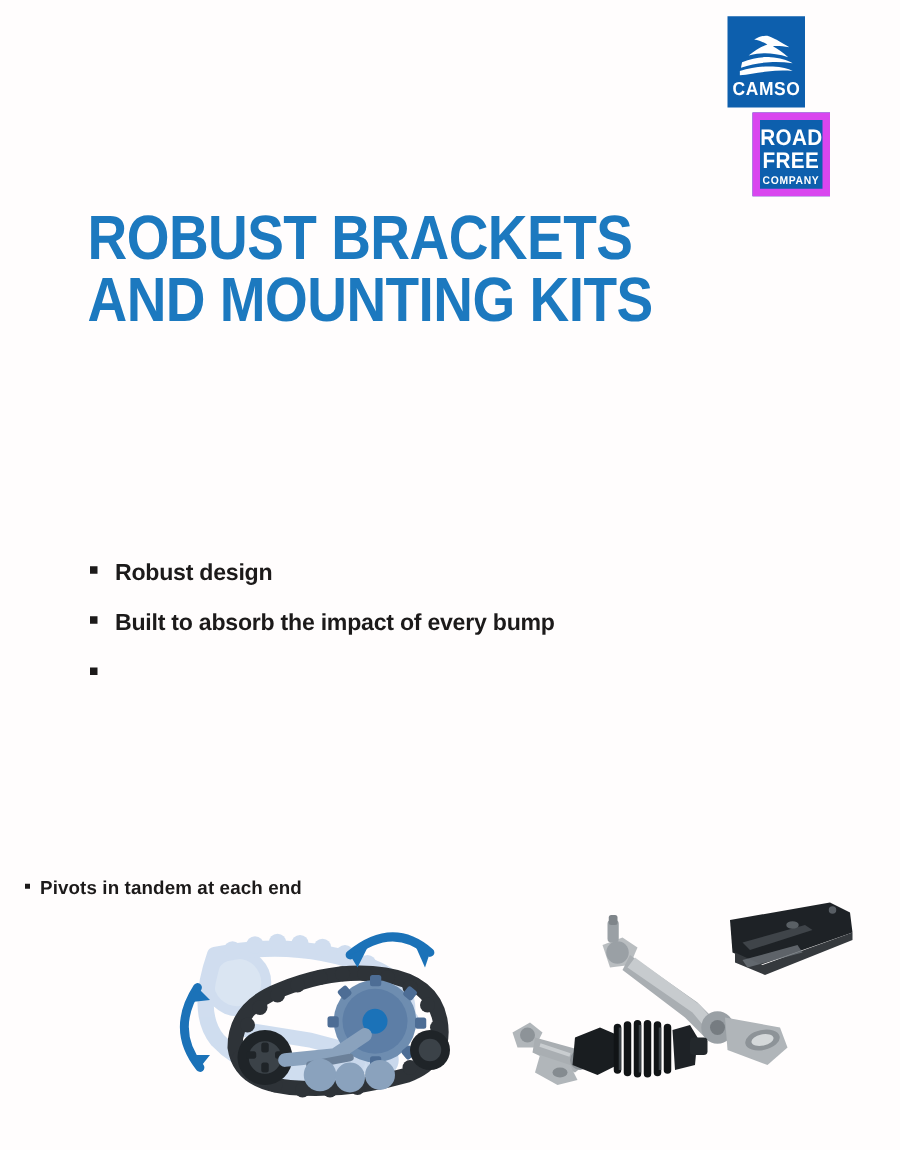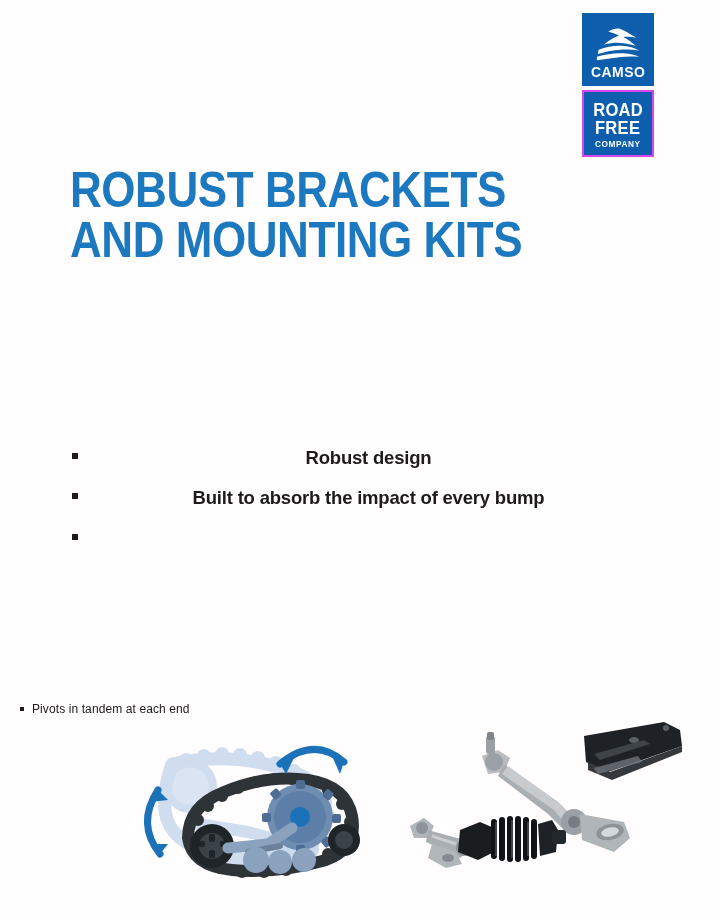--- a/index.html
+++ b/index.html
@@ -21,21 +21,21 @@
   }
 
   
   #logo-block {
     position:absolute;
     left:582px;
     top:13px;
     width:70px;
   }
   .logo-tile {
-    width:72px;
+    width:62px;
     background:#0d5fad;
     display:flex;
     flex-direction:column;
     align-items:center;
     justify-content:center;
   }
   #logo-camso-tile {
     height:73px;
     padding-top:6px;
   }
@@ -51,22 +51,23 @@
     letter-spacing:0.5px;
     line-height:1;
     margin-top:3px;
     font-family:"Liberation Sans", sans-serif;
     transform:scaleX(0.93);
   }
 
   #logo-roadfree-tile {
     height:67px;
     margin-top:4px;
-    border:2px solid #d946ef;
+    border:6px solid #d946ef;
     padding-top:4px;
+    margin-left:20px;
   }
   .rf-line {
     color:#ffffff;
     font-weight:bold;
     line-height:0.98;
     letter-spacing:0.3px;
     font-family:"Liberation Sans", sans-serif;
     transform:scaleX(0.92);
   }
   #rf-road { font-size:18px; }
@@ -112,41 +113,40 @@
   }
   .bullet-item {
     position:relative;
     padding-left:22px;
     margin-bottom:14px;
     color:#1c1a1a;
     font-size:18.5px;
     font-weight:bold;
     line-height:1.43;
     letter-spacing:-0.2px;
-    text-align:center;
   }
   .bullet-item:last-child { margin-bottom:0; }
   .bullet-marker {
     position:absolute;
     left:2px;
     top:8px;
     width:6px;
     height:6px;
     background:#1c1a1a;
   }
   .bullet-line { display:block; white-space:nowrap; }
 
   
   #caption {
     position:absolute;
     left:20px;
     top:702px;
     color:#1c1a1a;
-    font-size:12px;
-    font-weight:normal;
+    font-size:15px;
+    font-weight:bold;
     letter-spacing:0.1px;
     padding-left:12px;
   }
   #caption-marker {
     position:absolute;
     left:0;
     top:5px;
     width:3.5px;
     height:3.5px;
     background:#1c1a1a;

